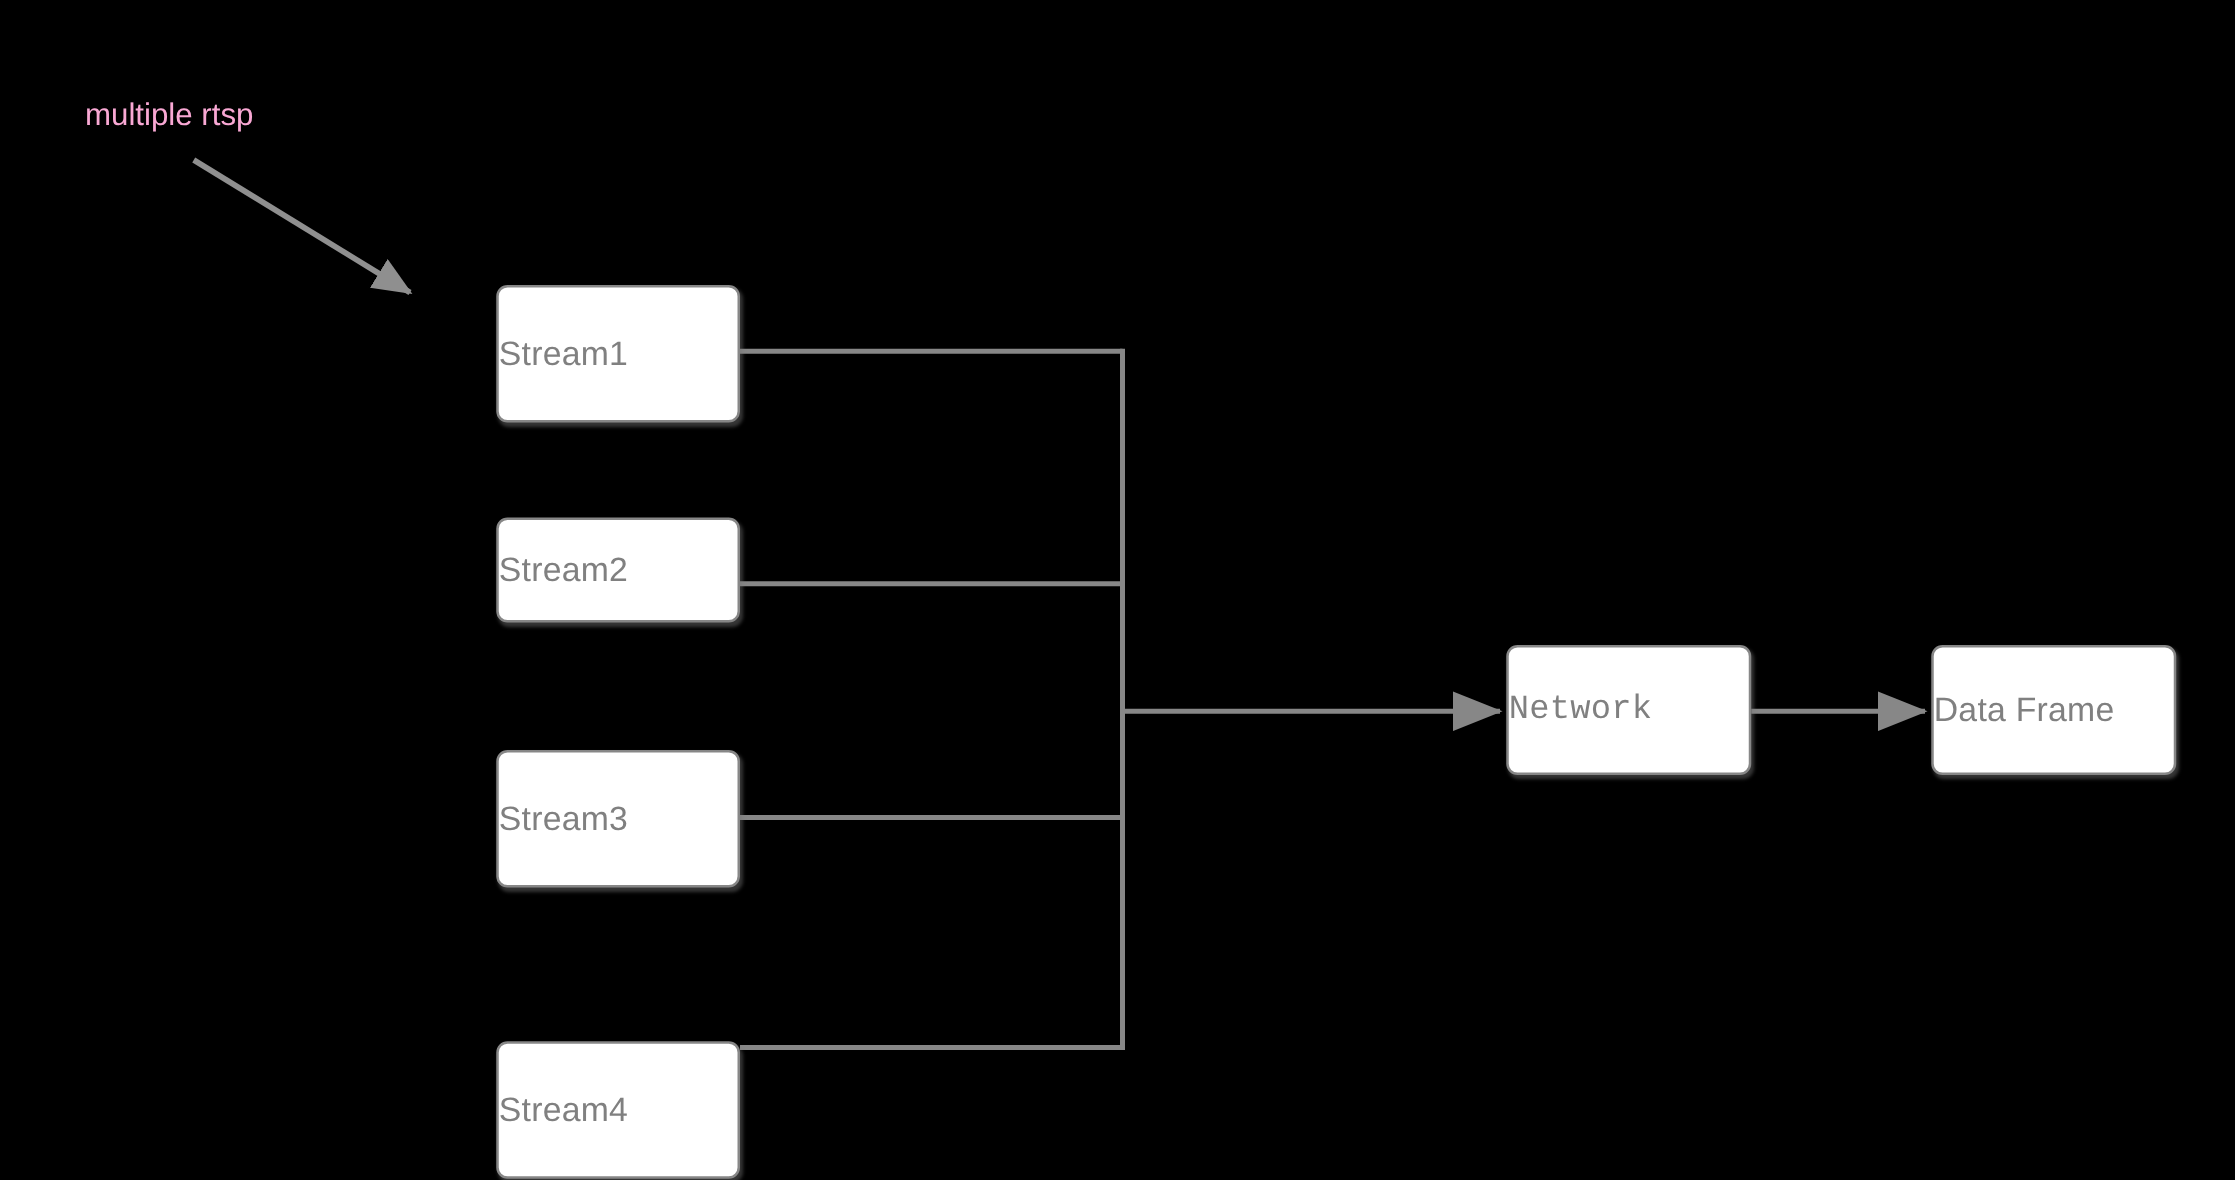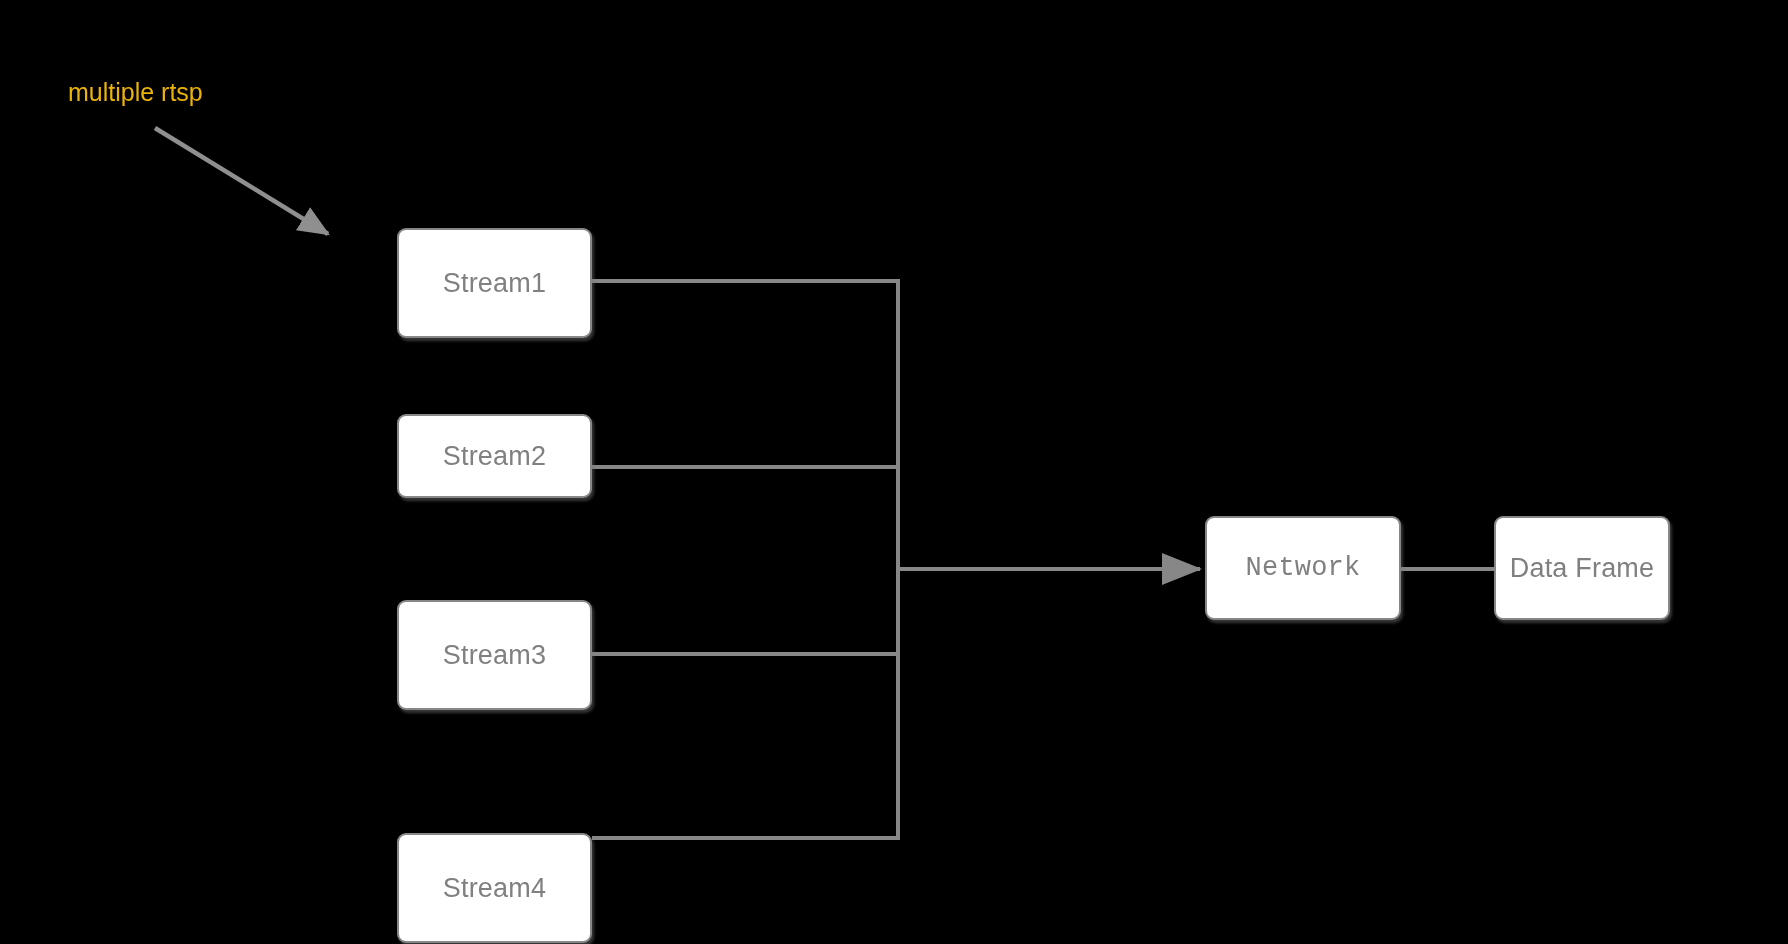--- a/index.html
+++ b/index.html
@@ -33,34 +33,34 @@
     pointer-events: none;
   }
   .node {
     position: absolute;
     box-sizing: border-box;
     background: #ffffff;
     border: 2px solid #878787;
     border-radius: 9px;
     display: flex;
     align-items: center;
-    justify-content: center;
+    justify-content: flex-start;
     box-shadow: 2px 3px 3px rgba(120,120,120,0.45);
   }
   .node-label {
     color: #808080;
     font-size: 27px;
     font-weight: 400;
     letter-spacing: 0.2px;
     line-height: 1;
     white-space: nowrap;
   }
   .annotation {
     position: absolute;
-    color: #eab308;
+    color: #f9a8d4;
     font-size: 25px;
     line-height: 1;
     white-space: nowrap;
   }
 </style>
 </head>
 <body>
 
 <div id="canvas">
 
@@ -103,17 +103,17 @@
   </div>
 
   <div class="node" style="left:397px; top:786px; width:195px; height:110px;margin-top:47px;">
     <span class="node-label">Stream4</span>
   </div>
 
   <div class="node" style="left:1205px; top:516px; width:196px; height:104px;font-family:Liberation Mono, monospace;">
     <span class="node-label">Network</span>
   </div>
 
-  <div class="node" style="left:1494px; top:516px; width:176px; height:104px;">
+  <div class="node" style="left:1545px; top:516px; width:196px; height:104px;">
     <span class="node-label">Data Frame</span>
   </div>
 
 </div>
 
 </body></html>

